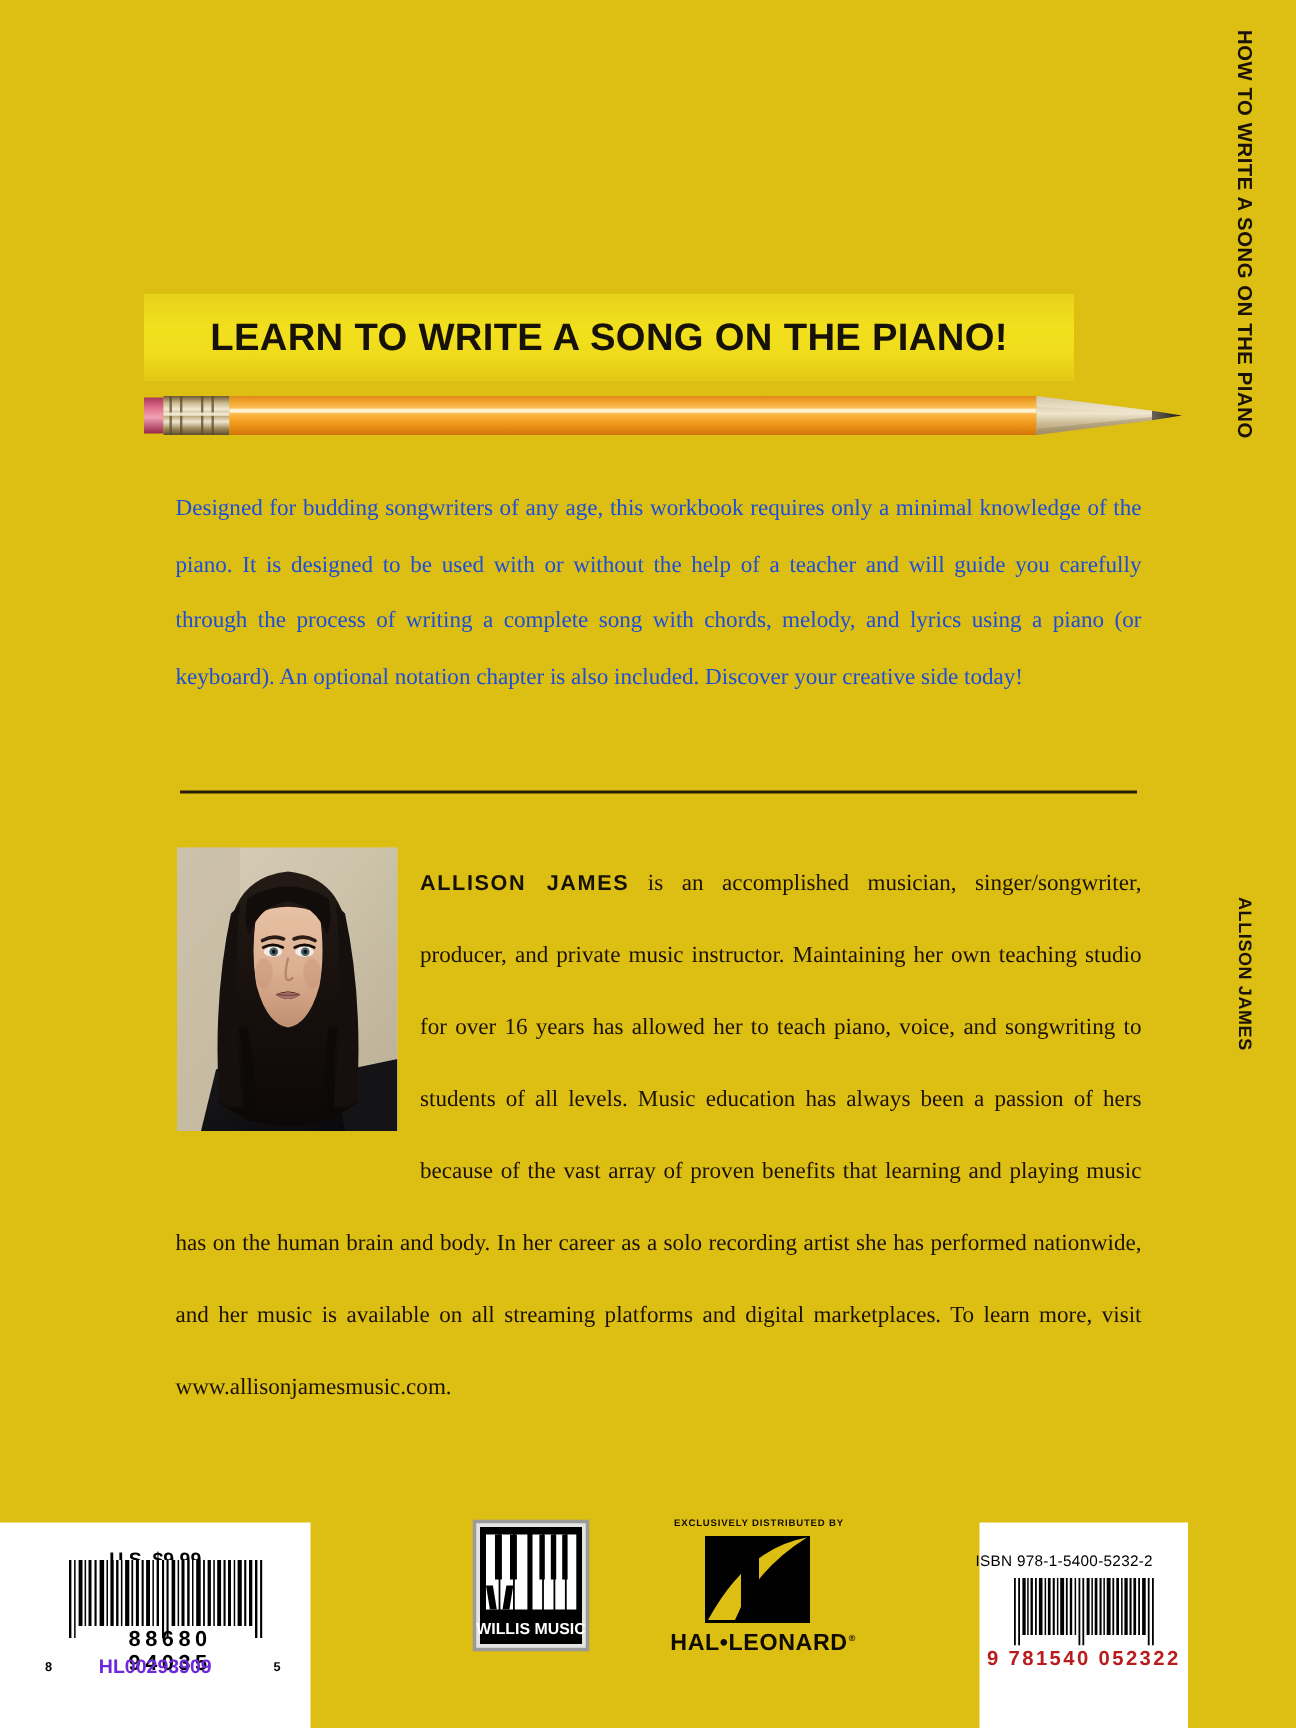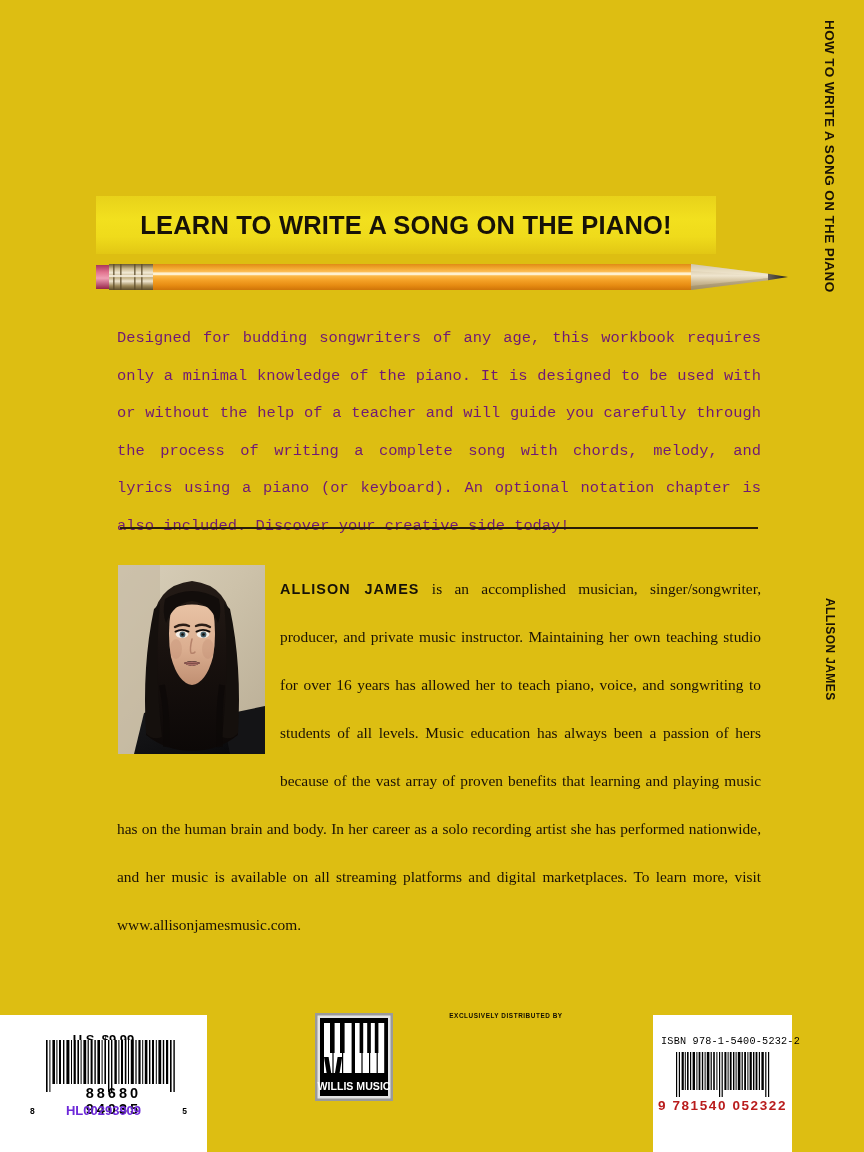--- a/index.html
+++ b/index.html
@@ -67,24 +67,24 @@
     width:692px;height:30px;
   }
 
   
   .body-col{
     position:absolute;
     left:117px;top:320px;
     width:644px;
   }
   .para{
-    font-family:Liberation Mono, monospace;
+    font-family:Liberation Serif, serif;
     font-size:15.4px;
     line-height:37.5px;
-    color:#701a75;
+    color:#1d4ed8;
     text-align:justify;
     margin:0;
   }
 
   
   .divider{
     position:absolute;
     left:120px;top:527px;
     width:638px;height:2px;
     background:#2a1d07;
@@ -161,23 +161,23 @@
   .hl-code{
     position:absolute;
     left:0;top:1103px;width:207px;
     text-align:center;
     font-family:"Liberation Sans",sans-serif;
     font-weight:bold;font-size:13px;color:#6d28d9;
   }
 
   .isbn-text{
     position:absolute;
-    left:661px;top:1036px;width:139px;
+    left:640px;top:1036px;width:139px;
     text-align:center;
-    font-family:Liberation Mono, monospace;
+    font-family:Liberation Sans, sans-serif;
     font-size:10.2px;color:#000;letter-spacing:0.2px;
   }
   .ean-wrap{
     position:absolute;
     left:675px;top:1052px;
     width:96px;height:45px;
   }
   .ean-digits{
     position:absolute;
     left:653px;top:1098px;width:139px;
@@ -491,14 +491,26 @@
       <g fill="#000000">
         <polygon points="9,44 13.6,44 16.2,60 11.6,60"></polygon>
         <polygon points="22.6,44 27.2,44 24.6,60 20,60"></polygon>
       </g>
       <rect x="5" y="62" width="68" height="21" fill="#000000"></rect>
       <text x="39" y="76.5" text-anchor="middle" font-family="Liberation Sans, sans-serif" font-size="10.6" font-weight="bold" fill="#ffffff">WILLIS MUSIC</text>
     </svg>
   </div>
 
   <div class="excl-label">EXCLUSIVELY DISTRIBUTED BY</div>
+  <div class="halleonard">
+    <svg viewBox="0 0 138 96" width="138" height="96">
+
+      <g transform="translate(33,14)">
+        <rect x="0" y="0" width="70" height="58" fill="#000000"></rect>
+        <path d="M2 56 Q28 8 68 1 Q34 22 20 56 Z" fill="#ddbe12"></path>
+        <path d="M24 10 L36 10 L36 42 L58 42 L58 56 L24 56 Z" fill="#000000"></path>
+      </g>
+      <text x="69" y="90" text-anchor="middle" font-family="Liberation Sans, sans-serif" font-size="15.5" font-weight="bold" fill="#100c02" letter-spacing="0.4">HAL•LEONARD</text>
+      <text x="131" y="84" text-anchor="middle" font-family="Liberation Sans, sans-serif" font-size="6" font-weight="bold" fill="#100c02">®</text>
+    </svg>
+  </div>
 
 </div>
 
 </body></html>

